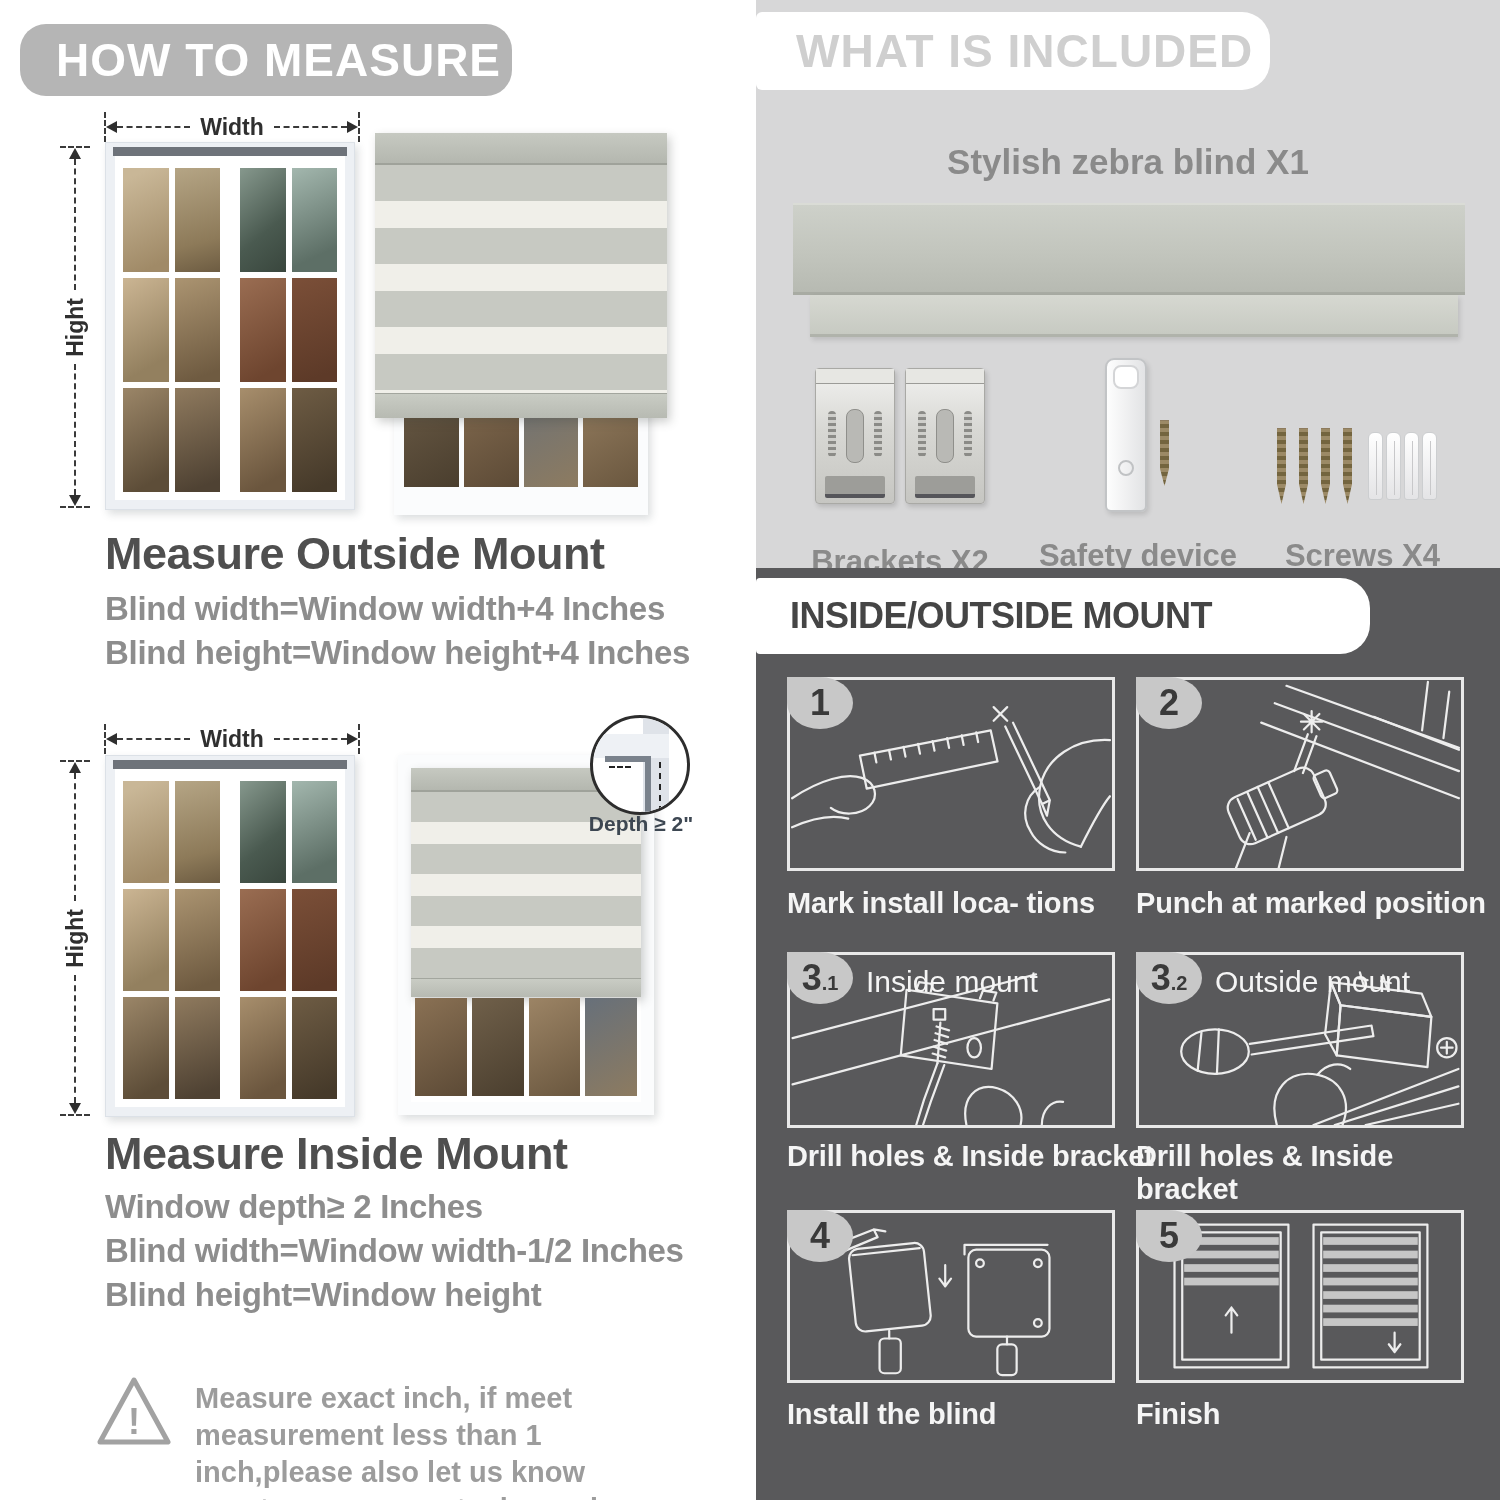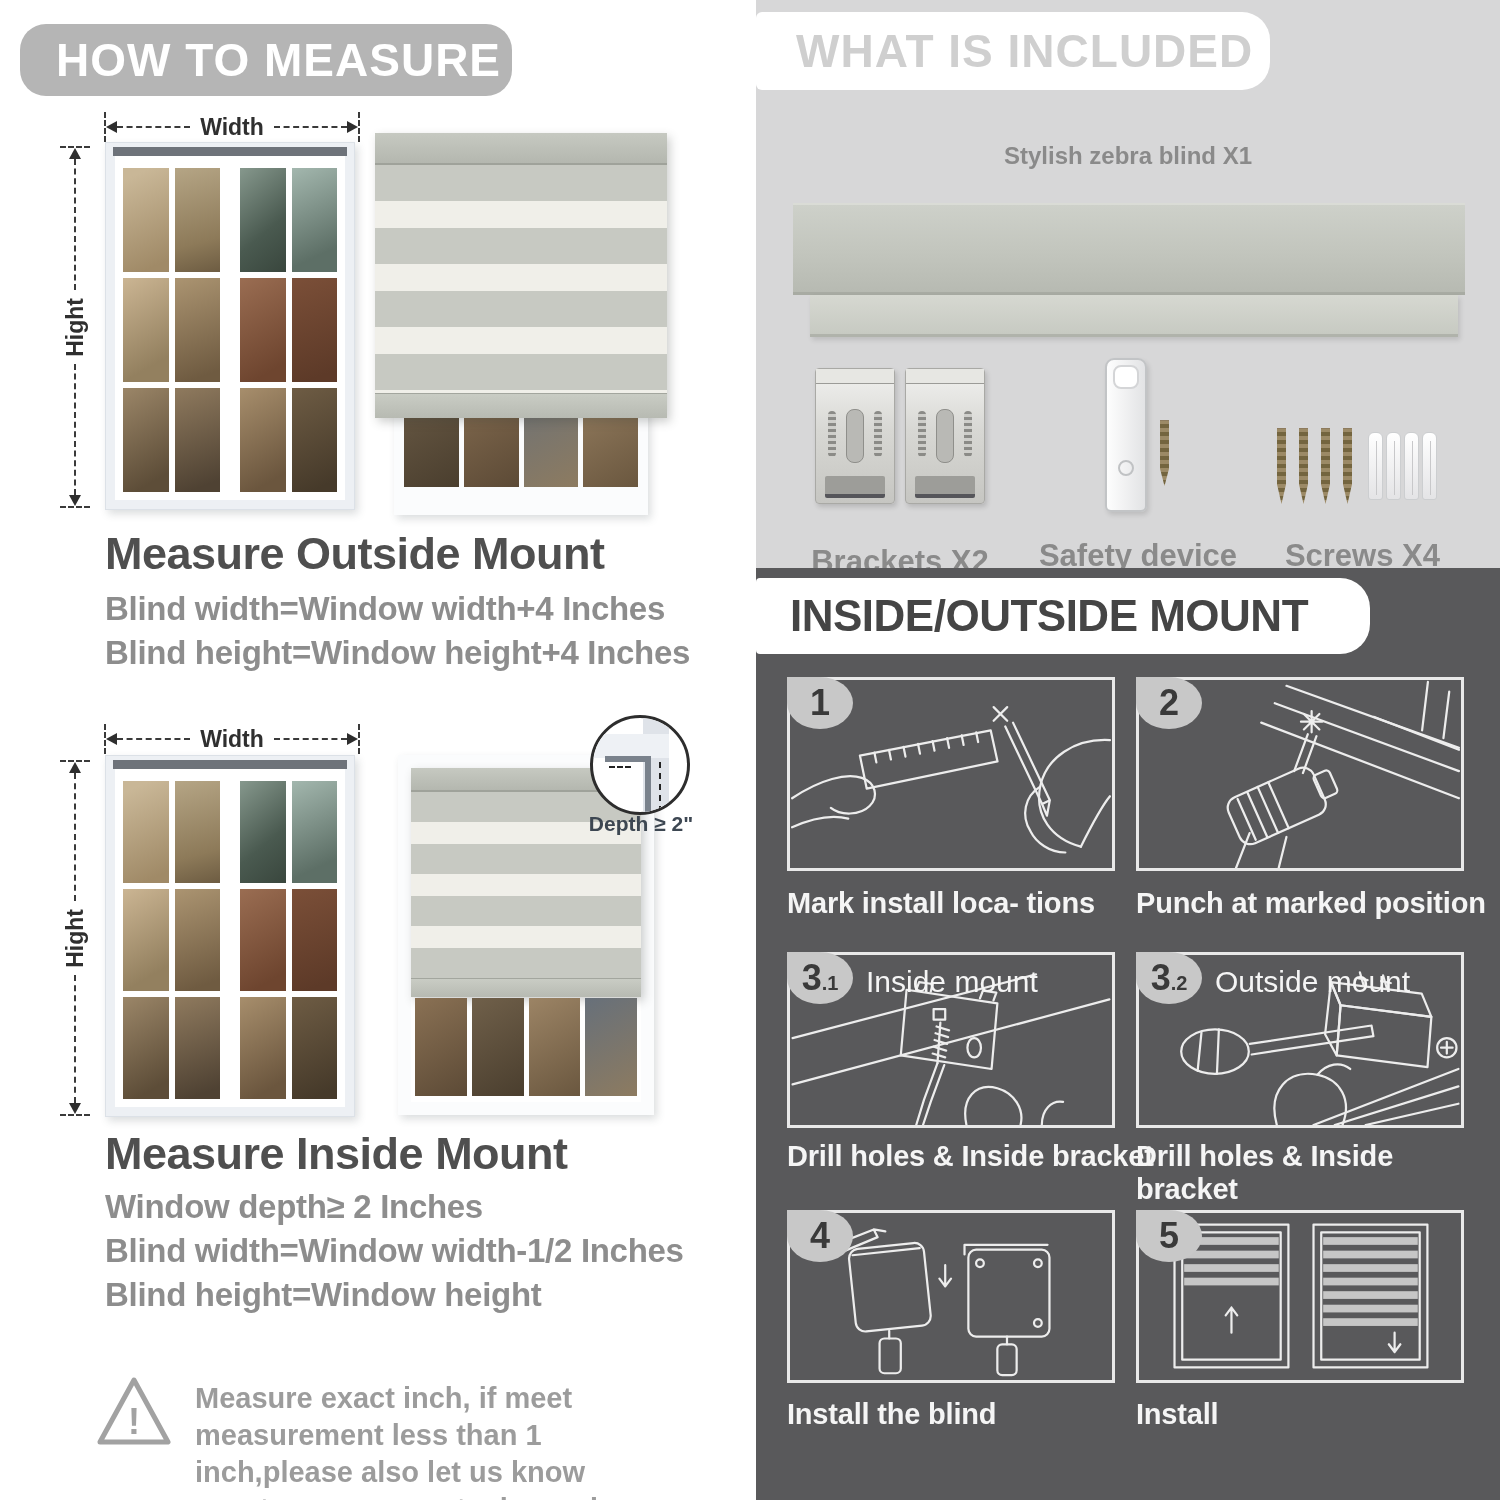--- a/index.html
+++ b/index.html
@@ -95,21 +95,21 @@
 
   
   .note-text{position:absolute;color:#9c9c9c;font-size:29px;font-weight:bold;line-height:1.28;width:470px;}
 
   
   .right-top{position:absolute;left:756px;top:0;width:744px;height:568px;background:#d7d7d8;}
   .banner-white-top{position:absolute;left:0;top:12px;width:514px;height:78px;background:#fff;
     border-radius:6px 28px 28px 6px;color:#cfcfcf;font-size:46px;font-weight:bold;letter-spacing:1px;
     line-height:78px;padding-left:40px;box-sizing:border-box;}
   .product-label{position:absolute;left:0;top:142px;width:744px;text-align:center;
-    color:#8a8a8a;font-size:24px;font-weight:bold;}
+    color:#8a8a8a;font-size:35px;font-weight:bold;}
   .bar-main{position:absolute;left:37px;top:203px;width:672px;height:92px;
     background:linear-gradient(180deg,#ced1ca 0%,#c2c5bd 55%,#b6b9b1 100%);
     box-shadow:inset 0 2px 0 #dadcd6, inset 0 -3px 0 #a8aba3;}
   .bar-sub{position:absolute;left:54px;top:295px;width:648px;height:42px;
     background:linear-gradient(180deg,#d6d8d1,#c6c9c1);box-shadow:inset 0 -3px 0 #b0b3ab,2px 3px 5px rgba(0,0,0,.12);}
   .item-label{position:absolute;color:#8a8a8a;font-size:31px;font-weight:bold;text-align:center;}
 
   .bracket{position:absolute;width:78px;height:134px;border:1px solid #a9a9a5;border-radius:4px;
     background:linear-gradient(180deg,#f2f2f0,#d8d8d4 45%,#c6c6c2);box-shadow:2px 3px 5px rgba(0,0,0,.15);}
   .bracket:before{content:"";position:absolute;left:0;right:0;top:0;height:14px;
@@ -134,21 +134,21 @@
     background:repeating-linear-gradient(180deg,#9c8a66 0 4px,#74653f 4px 8px);
     clip-path:polygon(0 0,100% 0,100% 74%,50% 100%,0 74%);}
   .screw:before{content:"";position:absolute;left:-3px;top:-5px;width:15px;height:6px;background:#8d7b5e;border-radius:2px;}
   .anchor{position:absolute;width:13px;height:66px;border:1px solid #ccced0;border-radius:6px 6px 3px 3px;
     background:linear-gradient(180deg,#ffffff,#e4e4e6);}
   .anchor:after{content:"";position:absolute;left:50%;top:8px;bottom:4px;width:0;border-left:1px solid #c8c8ca;}
 
   
   .right-bottom{position:absolute;left:756px;top:568px;width:744px;height:932px;background:#59595b;}
   .banner-white-dark{position:absolute;left:0;top:10px;width:614px;height:76px;background:#fff;
-    border-radius:4px 30px 30px 4px;color:#454545;font-size:44px;font-weight:bold;letter-spacing:-.5px;
+    border-radius:4px 30px 30px 4px;color:#454545;font-size:36px;font-weight:bold;letter-spacing:-.5px;
     line-height:76px;padding-left:34px;box-sizing:border-box;}
   .panel{position:absolute;width:328px;border:3px solid #e9e9e9;box-sizing:border-box;background:#59595b;}
   .badge{position:absolute;left:-3px;top:-3px;width:66px;height:52px;background:#c8c8c8;
     border-radius:0 50% 50% 50%;display:flex;align-items:center;justify-content:center;z-index:3;}
   .badge b{color:#3a3a3a;font-size:36px;line-height:1;}
   .badge small{color:#3a3a3a;font-size:20px;font-weight:bold;margin-top:10px;}
   .panel-title{position:absolute;left:76px;top:10px;color:#f5f5f5;font-size:30px;font-weight:normal;z-index:3;}
   .caption{position:absolute;color:#f5f5f5;font-size:29px;font-weight:bold;letter-spacing:-.2px;}
   .panel svg{position:absolute;left:0;top:0;width:100%;height:100%;}
   .lineart{stroke:#ededed;stroke-width:2.3;fill:none;stroke-linecap:round;stroke-linejoin:round;}
@@ -492,16 +492,16 @@
           <rect x="188" y="67" width="98" height="8"></rect>
           <rect x="188" y="81" width="98" height="8"></rect>
           <rect x="188" y="95" width="98" height="8"></rect>
           <rect x="188" y="109" width="98" height="8"></rect>
         </g>
         <g class="lineart">
           <path d="M262 124 v20 M262 144 l-6 -8 M262 144 l6 -8"></path>
         </g>
       </svg>
     </div>
-    <div class="caption" style="left:380px;top:830px;">Install</div>
+    <div class="caption" style="left:380px;top:830px;">Finish</div>
   </div>
 
 </div>
 
 </body></html>

